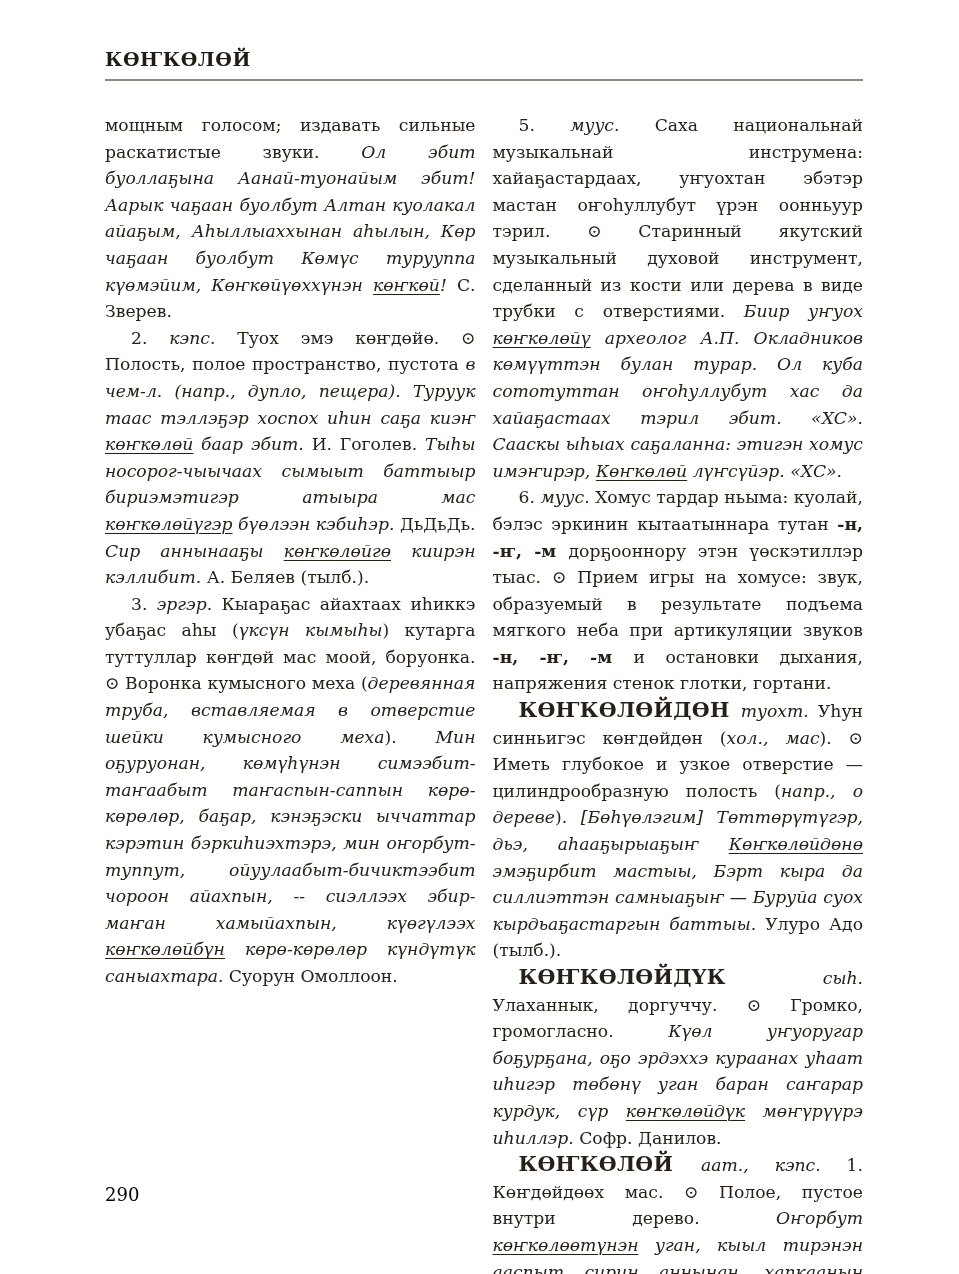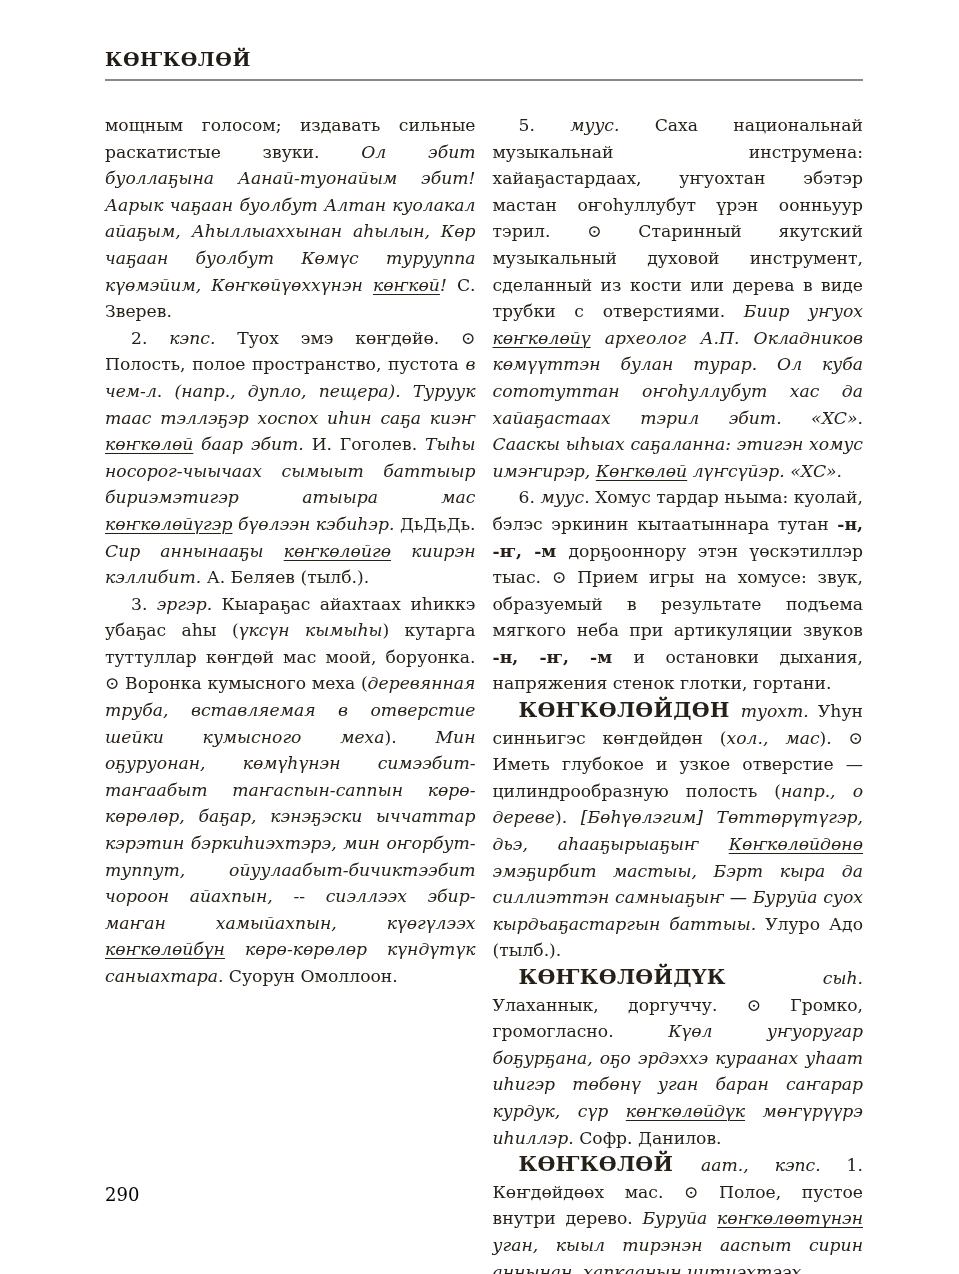--- a/index.html
+++ b/index.html
@@ -65,18 +65,18 @@
       <div class="col">
           <p class="par"><span class="">мощным голосом; издавать сильные раскатистые звуки. </span><span class="it">Ол эбит буоллаҕына Аанай-туонайым эбит! Аарык чаҕаан буолбут Алтан куолакал айаҕым, Аһыллыаххынан аһылын, Көр чаҕаан буолбут Көмүс турууппа күөмэйим, Көҥкөйүөххүнэн </span><span class="it ul">көҥкөй</span><span class="it">! </span><span class="">С. Зверев.</span></p>
           <p class="par ind"><span class="">2. </span><span class="it">кэпс. </span><span class="">Туох эмэ көҥдөйө. ⊙ Полость, полое пространство, пустота </span><span class="it">в чем-л. (напр., дупло, пещера). Туруук таас тэллэҕэр хоспох иһин саҕа киэҥ </span><span class="it ul">көҥкөлөй</span><span class="it"> баар эбит. </span><span class="">И. Гоголев. </span><span class="it">Тыһы носорог-чыычаах сымыыт баттыыр бириэмэтигэр атыыра мас </span><span class="it ul">көҥкөлөйүгэр</span><span class="it"> бүөлээн кэбиһэр. </span><span class="">ДьДьДь. </span><span class="it">Сир аннынааҕы </span><span class="it ul">көҥкөлөйгө</span><span class="it"> киирэн кэллибит. </span><span class="">А. Беляев (тылб.).</span></p>
           <p class="par ind"><span class="">3. </span><span class="it">эргэр. </span><span class="">Кыараҕас айахтаах иһиккэ убаҕас аһы (</span><span class="it">үксүн кымыһы</span><span class="">) кутарга туттуллар көҥдөй мас моой, боруонка. ⊙ Воронка кумысного меха (</span><span class="it">деревянная труба, вставляемая в отверстие шейки кумысного меха</span><span class="">). </span><span class="it">Мин оҕуруонан, көмүһүнэн симээбит-таҥаабыт таҥаспын-саппын көрө-көрөлөр, баҕар, кэнэҕэски ыччаттар кэрэтин бэркиһиэхтэрэ, мин оҥорбут-туппут, ойуулаабыт-бичиктээбит чороон айахпын, -- сиэллээх эбир-маҥан хамыйахпын, күөгүлээх </span><span class="it ul">көҥкөлөйбүн</span><span class="it"> көрө-көрөлөр күндүтүк саныахтара. </span><span class="">Суорун Омоллоон.</span></p>
         </div>
       <div class="col">
           <p class="par ind"><span class="">5. </span><span class="it">муус. </span><span class="">Саха национальнай музыкальнай инструмена: хайаҕастардаах, уҥуохтан эбэтэр мастан оҥоһуллубут үрэн оонньуур тэрил. ⊙ Старинный якутский музыкальный духовой инструмент, сделанный из кости или дерева в виде трубки с отверстиями. </span><span class="it">Биир уҥуох </span><span class="it ul">көҥкөлөйү</span><span class="it"> археолог А.П. Окладников көмүүттэн булан турар. Ол куба сототуттан оҥоһуллубут хас да хайаҕастаах тэрил эбит. «ХС». Сааскы ыһыах саҕаланна: этигэн хомус имэҥирэр, </span><span class="it ul">Көҥкөлөй</span><span class="it"> лүҥсүйэр. «ХС».</span></p>
           <p class="par ind"><span class="">6. </span><span class="it">муус. </span><span class="">Хомус тардар ньыма: куолай, бэлэс эркинин кытаатыннара тутан </span><span class="bd">-н, -ҥ, -м </span><span class="">дорҕооннору этэн үөскэтиллэр тыас. ⊙ Прием игры на хомусе: звук, образуемый в результате подъема мягкого неба при артикуляции звуков </span><span class="bd">-н, -ҥ, -м </span><span class="">и остановки дыхания, напряжения стенок глотки, гортани.</span></p>
           <p class="par ind"><span class="hw">КӨҤКӨЛӨЙДӨН </span><span class="it">туохт. </span><span class="">Уһун синньигэс көҥдөйдөн (</span><span class="it">хол., мас</span><span class="">). ⊙ Иметь глубокое и узкое отверстие — цилиндрообразную полость (</span><span class="it">напр., о дереве</span><span class="">). </span><span class="it">[Бөһүөлэгим] Төттөрүтүгэр, дьэ, аһааҕырыаҕыҥ </span><span class="it ul">Көҥкөлөйдөнө</span><span class="it"> эмэҕирбит мастыы, Бэрт кыра да силлиэттэн самныаҕыҥ — Буруйа суох кырдьаҕастаргын баттыы. </span><span class="">Улуро Адо (тылб.).</span></p>
           <p class="par ind"><span class="hw">КӨҤКӨЛӨЙДҮК </span><span class="it">сыһ. </span><span class="">Улаханнык, доргуччу. ⊙ Громко, громогласно. </span><span class="it">Күөл уҥуоругар боҕурҕана, оҕо эрдэххэ кураанах уһаат иһигэр төбөнү уган баран саҥарар курдук, сүр </span><span class="it ul">көҥкөлөйдүк</span><span class="it"> мөҥүрүүрэ иһиллэр. </span><span class="">Софр. Данилов.</span></p>
-          <p class="par ind"><span class="hw">КӨҤКӨЛӨЙ </span><span class="it">аат., кэпс. </span><span class="">1. Көҥдөйдөөх мас. ⊙ Полое, пустое внутри дерево. </span><span class="it">Буруйа </span><span class="it ul">көҥкөлөөтүнэн</span><span class="it"> уган, кыыл тирэнэн ааспыт сирин аннынан, хапкаанын иитиэхтээх. </span></p>
+          <p class="par ind"><span class="hw">КӨҤКӨЛӨЙ </span><span class="it">аат., кэпс. </span><span class="">1. Көҥдөйдөөх мас. ⊙ Полое, пустое внутри дерево. </span><span class="it">Оҥорбут </span><span class="it ul">көҥкөлөөтүнэн</span><span class="it"> уган, кыыл тирэнэн ааспыт сирин аннынан, хапкаанын иитиэхтээх. </span></p>
         </div>
     </div>
   </div>
   <div class="page-number">290</div>
 </div>
 
 </body></html>

